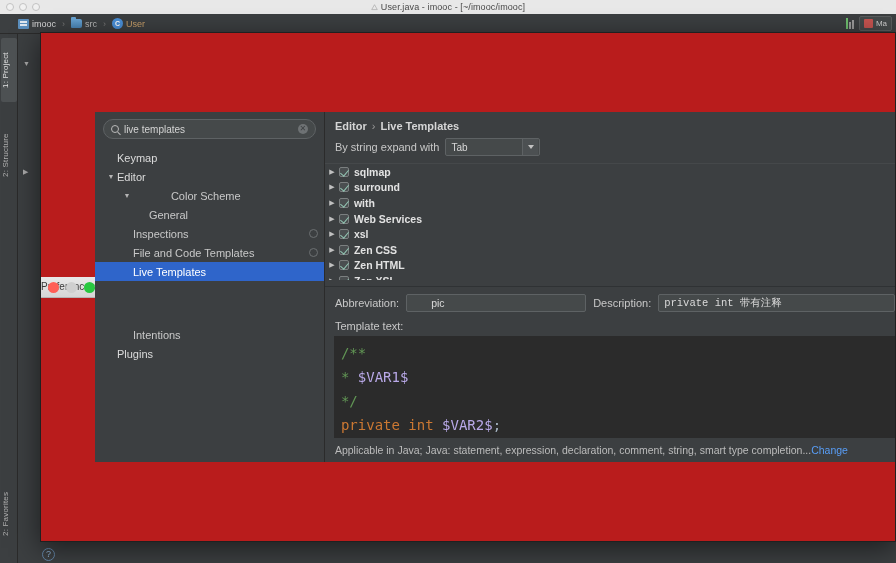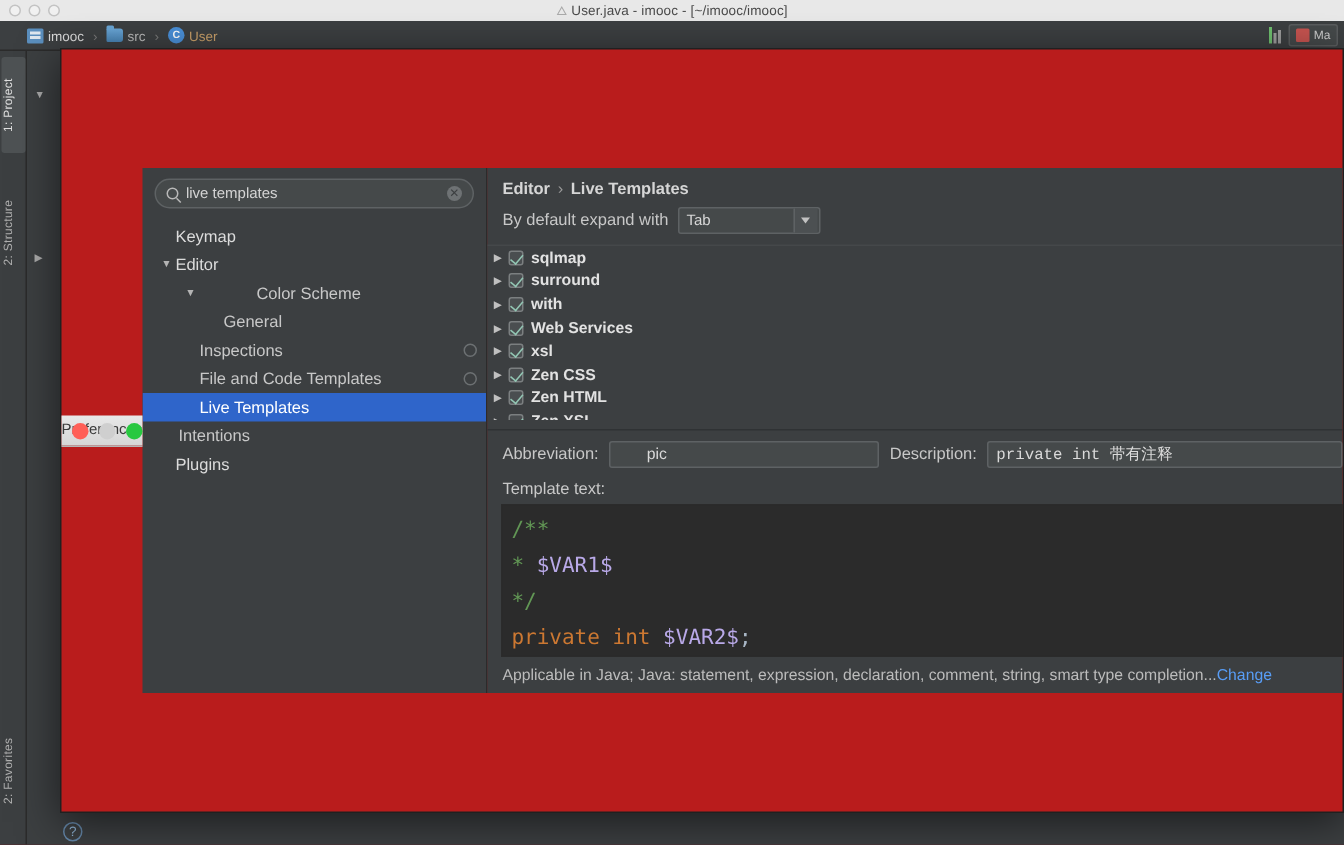--- a/index.html
+++ b/index.html
@@ -331,41 +331,41 @@
             </div>
             <div class="tnode" style="padding-left: 26px;">
               <span class="tarrow"></span>
               <span class="tlabel">File and Code Templates</span>
               <span class="tgear"></span>
             </div>
             <div class="tnode sel" style="padding-left: 26px;">
               <span class="tarrow"></span>
               <span class="tlabel">Live Templates</span>
             </div>
-            <div class="tnode" style="padding-left: 12px;">
+            <div class="tnode" style="padding-left: 26px; margin-top: 44px;">
               <span class="tarrow"></span>
               <span class="tlabel">Intentions</span>
             </div>
             <div class="tnode bold" style="padding-left: 10px;">
               <span class="tarrow"></span>
               <span class="tlabel">Plugins</span>
             </div>
           </div>
       </div>
 
       <div class="prefs-right">
 
         <div class="breadcrumb-row">
           <span>Editor</span>
           <span class="sep">›</span>
           <span>Live Templates</span>
         </div>
 
         <div class="expand-row">
-          <span class="expand-label">By default expand with</span>
+          <span class="expand-label">By string expand with</span>
           <span class="combo">
             <span class="combo-val">Tab</span>
             <span class="combo-btn">
                 <i class="caret"></i>
               </span>
           </span>
         </div>
 
         <div class="tmpl-list" id="tmpl-list">
             <div class="trow">

